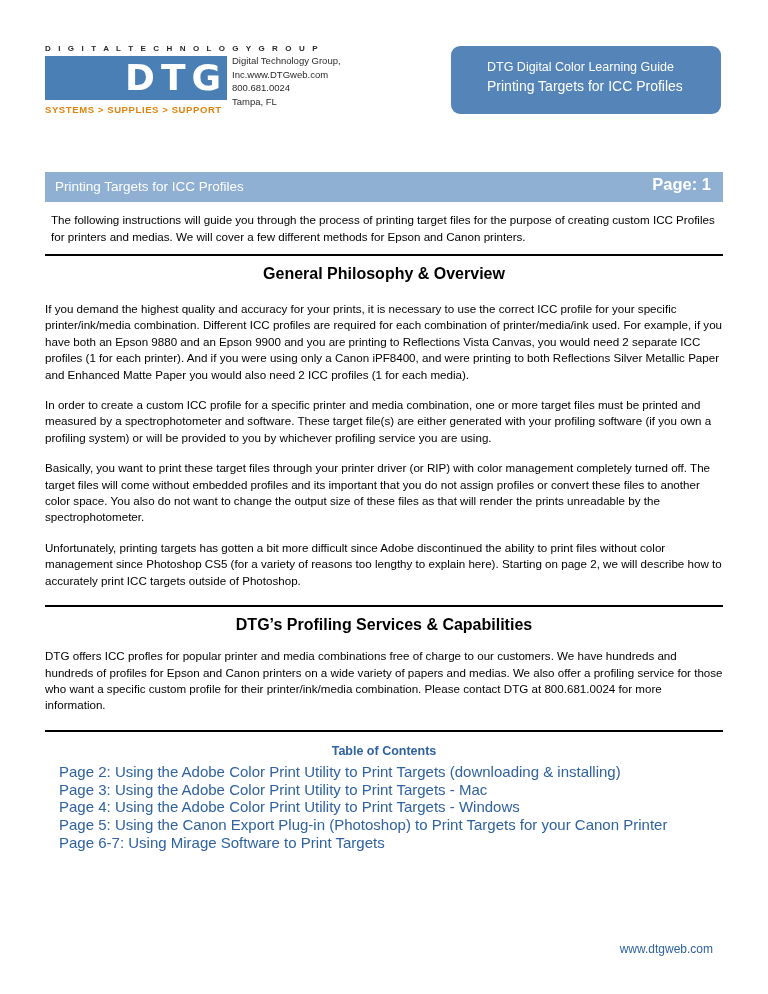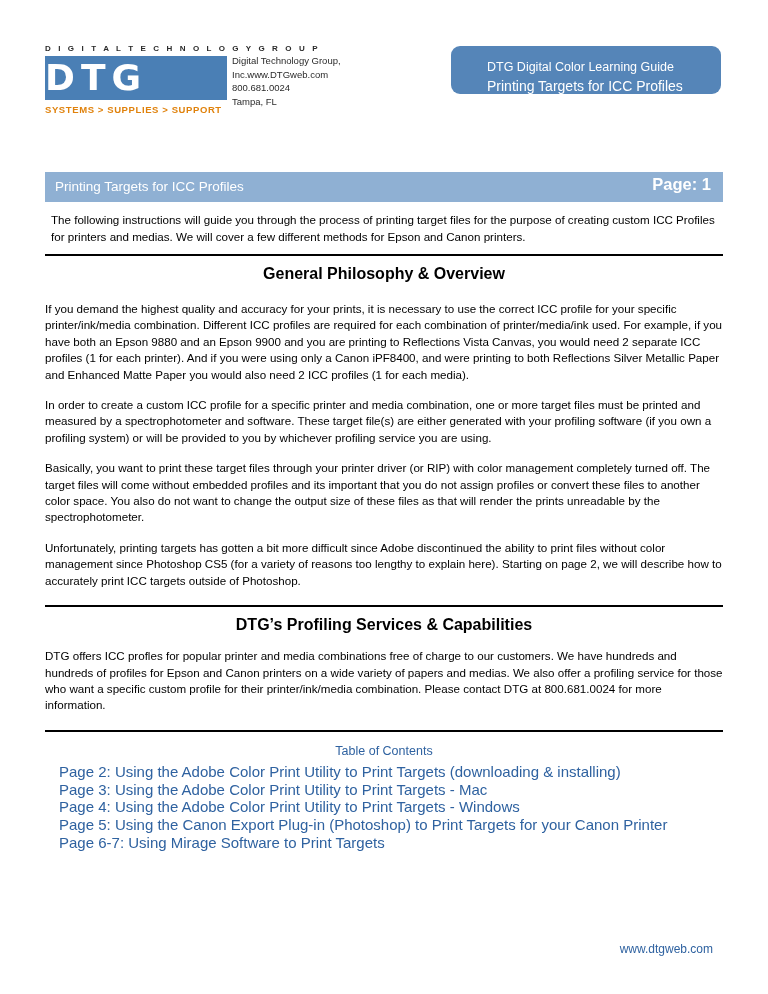--- a/index.html
+++ b/index.html
@@ -31,20 +31,21 @@
     left: 0;
     width: 768px;
     height: 92px;
   }
 
   .logo-block {
     position: absolute;
     left: 45px;
     top: 6px;
     width: 149px;
+    text-align: right;
   }
   .logo-tagline-top {
     font-size: 8px;
     font-weight: bold;
     letter-spacing: 2.6px;
     color: #2a2a2a;
     margin-bottom: 3px;
     white-space: nowrap;
   }
   .logo-mark {
@@ -80,21 +81,21 @@
     line-height: 13.5px;
     color: #2b2b2b;
     width: 150px;
   }
 
   .guide-badge {
     position: absolute;
     left: 451px;
     top: 8px;
     width: 270px;
-    height: 48px;
+    height: 68px;
     background: #5585b8;
     border-radius: 9px;
     color: #ffffff;
     box-sizing: border-box;
     padding: 12px 0 0 36px;
   }
   .guide-badge .line1 {
     font-size: 12.5px;
     line-height: 18px;
   }
@@ -159,21 +160,21 @@
     font-size: 11.6px;
     line-height: 16.4px;
     margin: 14px 0 0 0;
     text-align: left;
   }
   p.para.first { margin-top: 18px; }
 
   .toc-title {
     text-align: center;
     font-size: 12.5px;
-    font-weight: normal;
+    font-weight: bold;
     color: #2f62a0;
     margin: 12px 0 0 0;
   }
   ul.toc {
     list-style: none;
     margin: 5px 0 0 0;
     padding: 0 0 0 14px;
   }
   ul.toc li {
     font-size: 15px;

